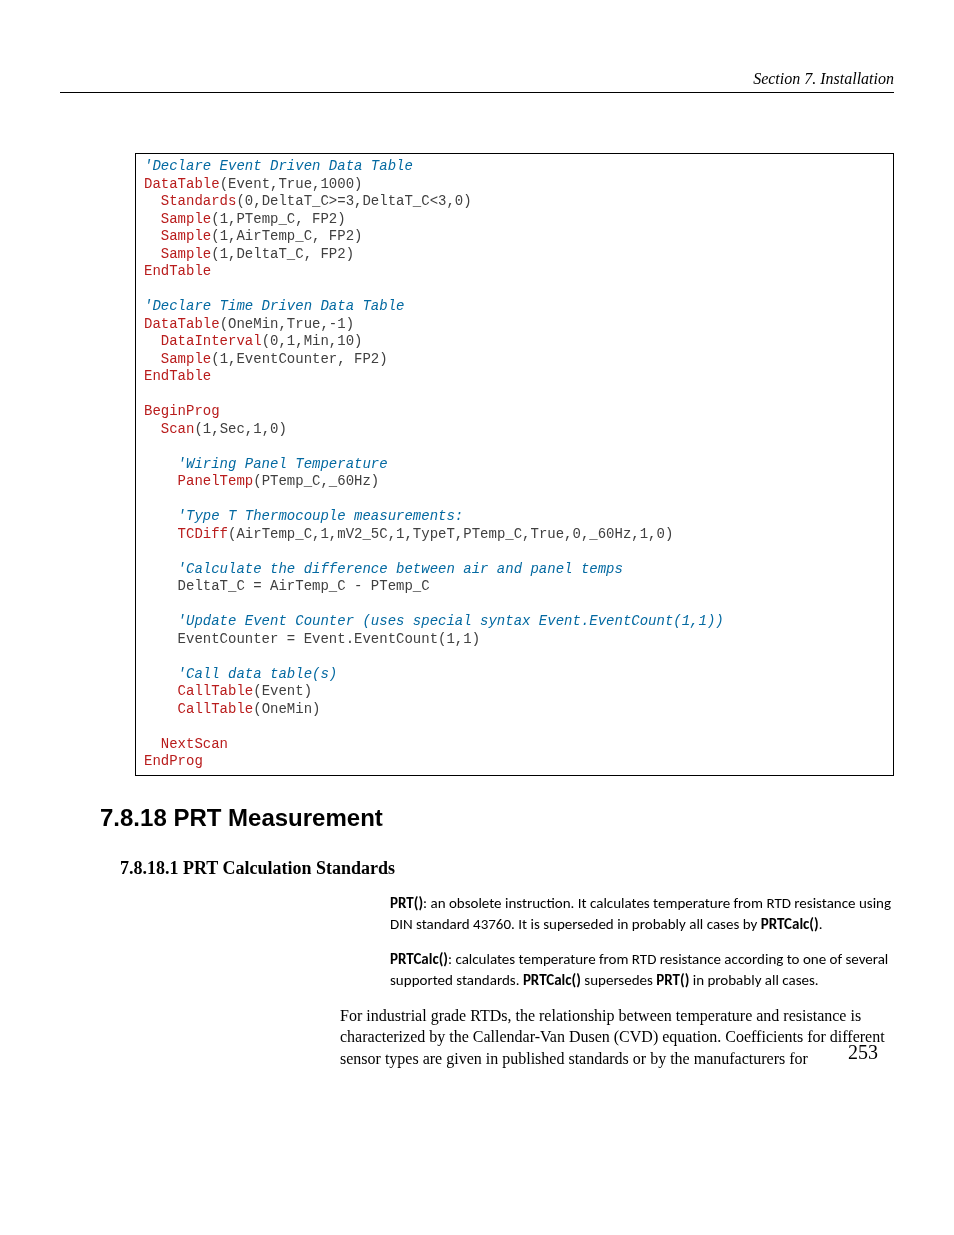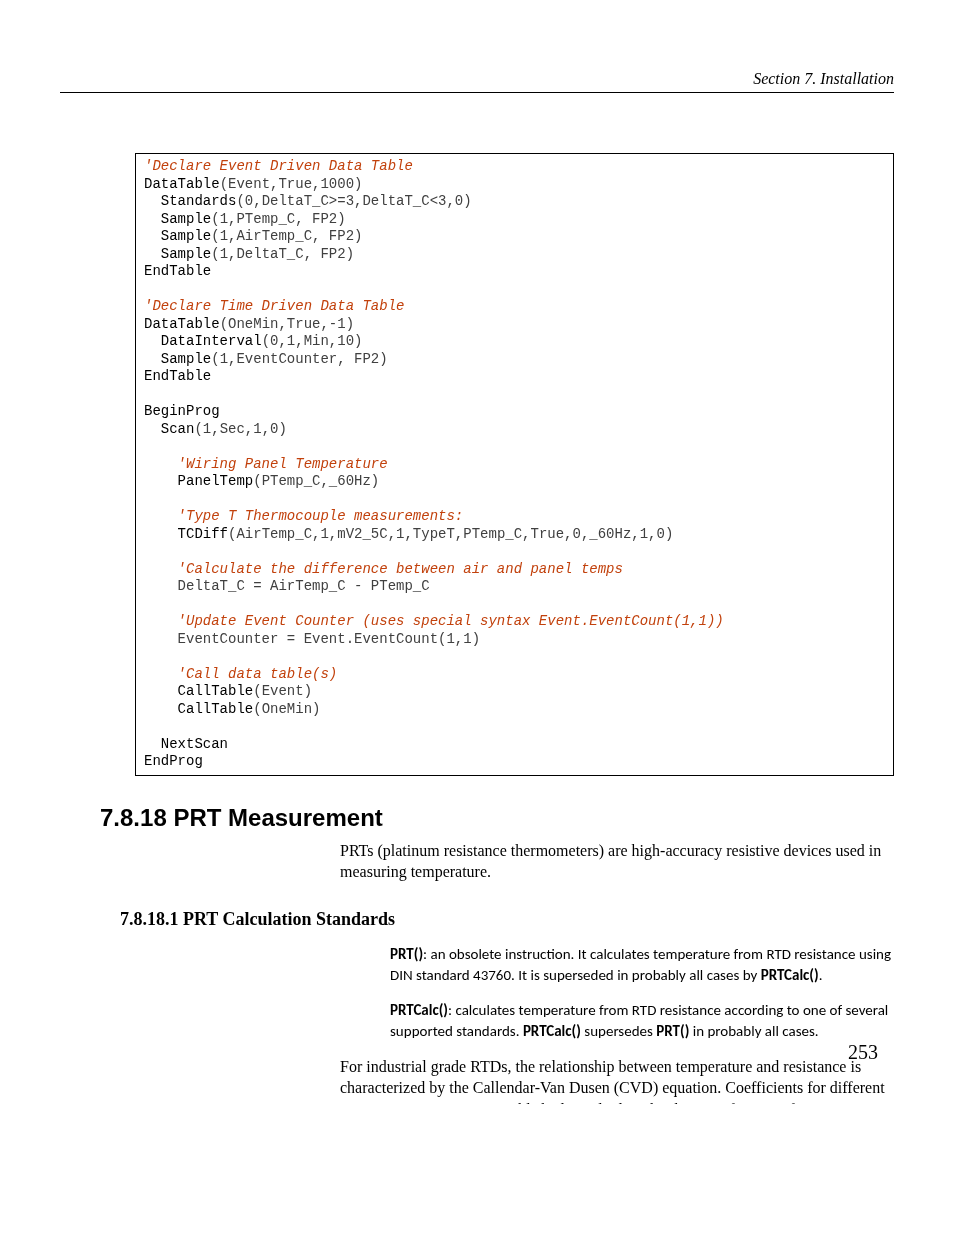--- a/index.html
+++ b/index.html
@@ -28,22 +28,22 @@
     border: 1px solid #000;
     margin-left: 75px;
     margin-right: 0;
     padding: 4px 8px 4px 8px;
     font-family: Consolas, "Courier New", monospace;
     font-size: 14px;
     line-height: 1.25;
     white-space: pre;
     overflow: hidden;
   }
-  .kw { color: #000000; }
-  .cm { color: #c2410c; font-style: italic; }
+  .kw { color: #b91c1c; }
+  .cm { color: #0369a1; font-style: italic; }
   .txt { color: #404040; }
   h2.section {
     font-family: Arial, Helvetica, sans-serif;
     font-size: 24px;
     font-weight: bold;
     margin: 28px 0 8px 40px;
   }
   h3.subsection {
     font-family: Liberation Serif, serif;
     font-size: 18px;
@@ -106,21 +106,20 @@
 <span class="txt">    EventCounter = Event.EventCount(1,1)</span>
 
     <span class="cm">'Call data table(s)</span>
     <span class="kw">CallTable</span><span class="txt">(Event)</span>
     <span class="kw">CallTable</span><span class="txt">(OneMin)</span>
 
   <span class="kw">NextScan</span>
 <span class="kw">EndProg</span></div>
 
   <h2 class="section">7.8.18 PRT Measurement</h2>
-  <p class="body">PRTs (platinum resistance thermometers) are high-accuracy resistive devices used in measuring temperature.</p>
 
   <h3 class="subsection">7.8.18.1 PRT Calculation Standards</h3>
 
   <div class="block">
     <b>PRT()</b><span>: an obsolete instruction.  It calculates temperature from RTD resistance using DIN standard 43760.  It is superseded in probably all cases by </span><b>PRTCalc()</b><span>.</span>
   </div>
 
   <div class="block">
     <b>PRTCalc()</b><span>: calculates temperature from RTD resistance according to one of several supported standards.  </span><b>PRTCalc()</b><span> supersedes </span><b>PRT()</b><span> in probably all cases.</span>
   </div>

